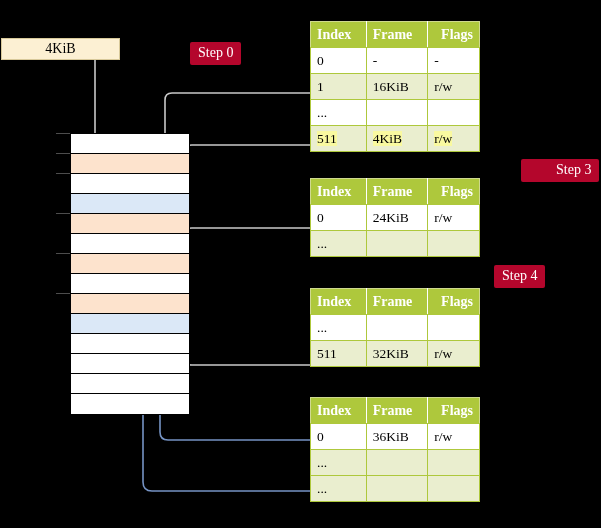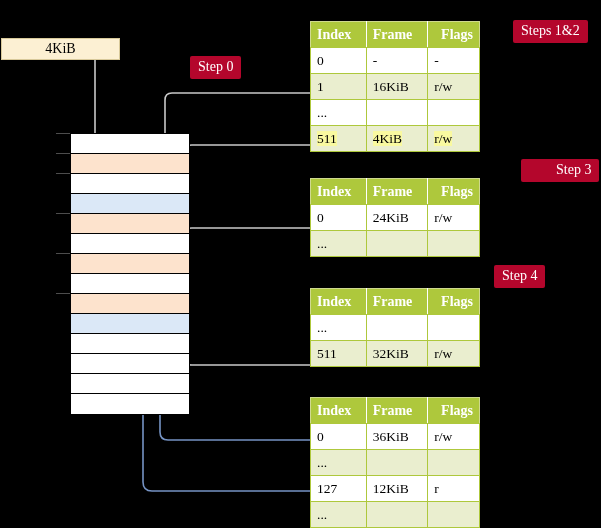--- a/index.html
+++ b/index.html
@@ -137,25 +137,22 @@
     <div class="memrow"></div>
   </div>
 
   <div class="tick" style="top:133px;"></div>
   <div class="tick" style="top:153px;"></div>
   <div class="tick" style="top:173px;"></div>
   <div class="tick" style="top:213px;"></div>
   <div class="tick" style="top:253px;"></div>
   <div class="tick" style="top:293px;"></div>
 
-  <div class="badge" style="left:190px;top:56px;text-align:center;">
+  <div class="badge" style="left:190px;top:42px;text-align:center;">
     <span>Step 0</span>
-  </div>
-  <div class="badge" style="left:513px;top:20px;">
-    <span>Steps 1&amp;2</span>
   </div>
   <div class="badge" style="left:521px;top:159px;padding-left:35px;">
     <span>Step 3</span>
   </div>
   <div class="badge" style="left:494px;top:265px;">
     <span>Step 4</span>
   </div>
 
   <table class="pt" id="t1">
     <colgroup>
@@ -265,25 +262,20 @@
         <tr>
           <td>0</td>
           <td>36KiB</td>
           <td>r/w</td>
         </tr>
         <tr class="alt">
           <td>...</td>
           <td></td>
           <td></td>
         </tr>
-        <tr>
-          <td>127</td>
-          <td>12KiB</td>
-          <td>r</td>
-        </tr>
         <tr class="alt">
           <td>...</td>
           <td></td>
           <td></td>
         </tr>
       </tbody>
   </table>
 
 </div>
 

